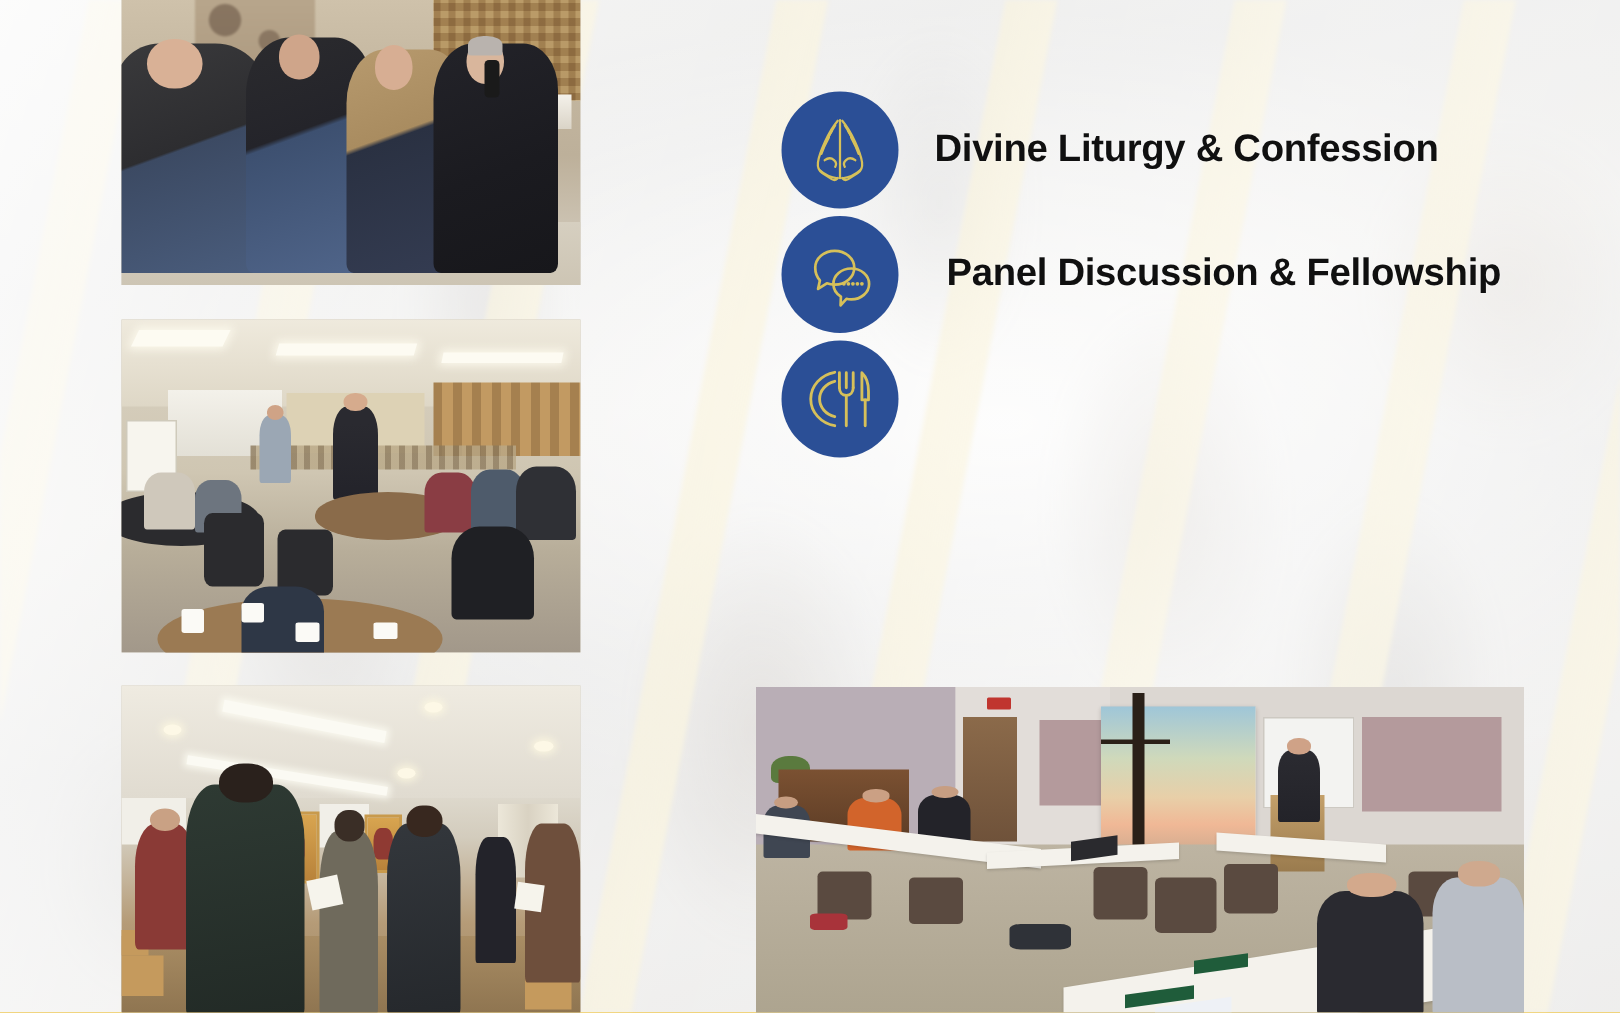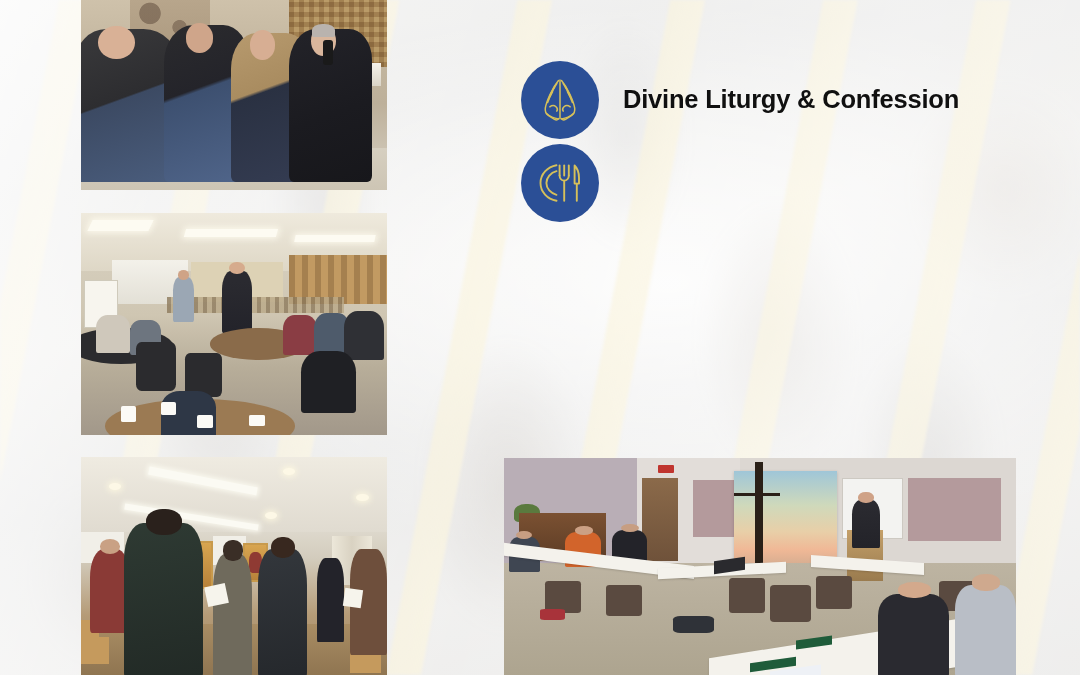--- a/index.html
+++ b/index.html
@@ -550,20 +550,45 @@
             <path d="M16.8 33.8 C18.8 32.3 21.3 32.2 23 33.7 C24.4 34.9 24.7 36.7 23.8 38.2"></path>
             <path d="M37.2 33.8 C35.2 32.3 32.7 32.2 31 33.7 C29.6 34.9 29.3 36.7 30.2 38.2"></path>
             <path d="M13.6 40.5 C16.8 43.4 21 45.3 25.4 45.9"></path>
             <path d="M40.4 40.5 C37.2 43.4 33 45.3 28.6 45.9"></path>
           </g>
         </svg>
       </span>
       <span class="feature-text">Divine Liturgy &amp; Confession</span>
     </div>
 
+    <div class="feature-row" id="feature-row-2">
+      <span class="feature-icon">
+        <svg width="54" height="54" viewBox="0 0 54 54" aria-hidden="true">
+          <g fill="none" stroke="#d6c05a" stroke-width="1.8" stroke-linecap="round" stroke-linejoin="round">
+
+            <path d="M10.5 22.5 C10.5 16.2 16.3 11.2 23.5 11.2 C30.7 11.2 36.5 16.2 36.5 22.5
+                     C36.5 28.8 30.7 33.8 23.5 33.8 C21.6 33.8 19.8 33.5 18.2 32.9
+                     L12.4 36.6 L13.6 31 C11.7 28.8 10.5 25.8 10.5 22.5 Z"></path>
+
+            <path d="M22.6 33.3 C22.6 27.6 27.9 23 34.5 23 C41.1 23 46.4 27.6 46.4 33.3
+                     C46.4 39 41.1 43.6 34.5 43.6 C33.4 43.6 32.3 43.5 31.3 43.2
+                     L27.4 47.6 L27.6 41.7 C24.5 39.8 22.6 36.8 22.6 33.3 Z"></path>
+
+            <g stroke="none" fill="#d6c05a">
+              <circle cx="29.6" cy="33.2" r="1.25"></circle>
+              <circle cx="32.6" cy="33.2" r="1.25"></circle>
+              <circle cx="35.6" cy="33.2" r="1.25"></circle>
+              <circle cx="38.6" cy="33.2" r="1.25"></circle>
+              <circle cx="41.6" cy="33.2" r="1.25"></circle>
+            </g>
+          </g>
+        </svg>
+      </span>
+      <span class="feature-text">Panel Discussion &amp; Fellowship</span>
+    </div>
 
     <div class="feature-row" id="feature-row-3">
       <span class="feature-icon">
         <svg width="54" height="54" viewBox="0 0 54 54" aria-hidden="true">
           <g fill="none" stroke="#d6c05a" stroke-width="1.9" stroke-linecap="round" stroke-linejoin="round">
 
             <path d="M23.5 9.2 C14.3 10.8 7.5 18.2 7.5 27 C7.5 35.8 14.3 43.2 23.5 44.8"></path>
 
             <path d="M23.5 15.2 C17.7 16.6 13.4 21.4 13.4 27 C13.4 32.6 17.7 37.4 23.5 38.8"></path>
 

